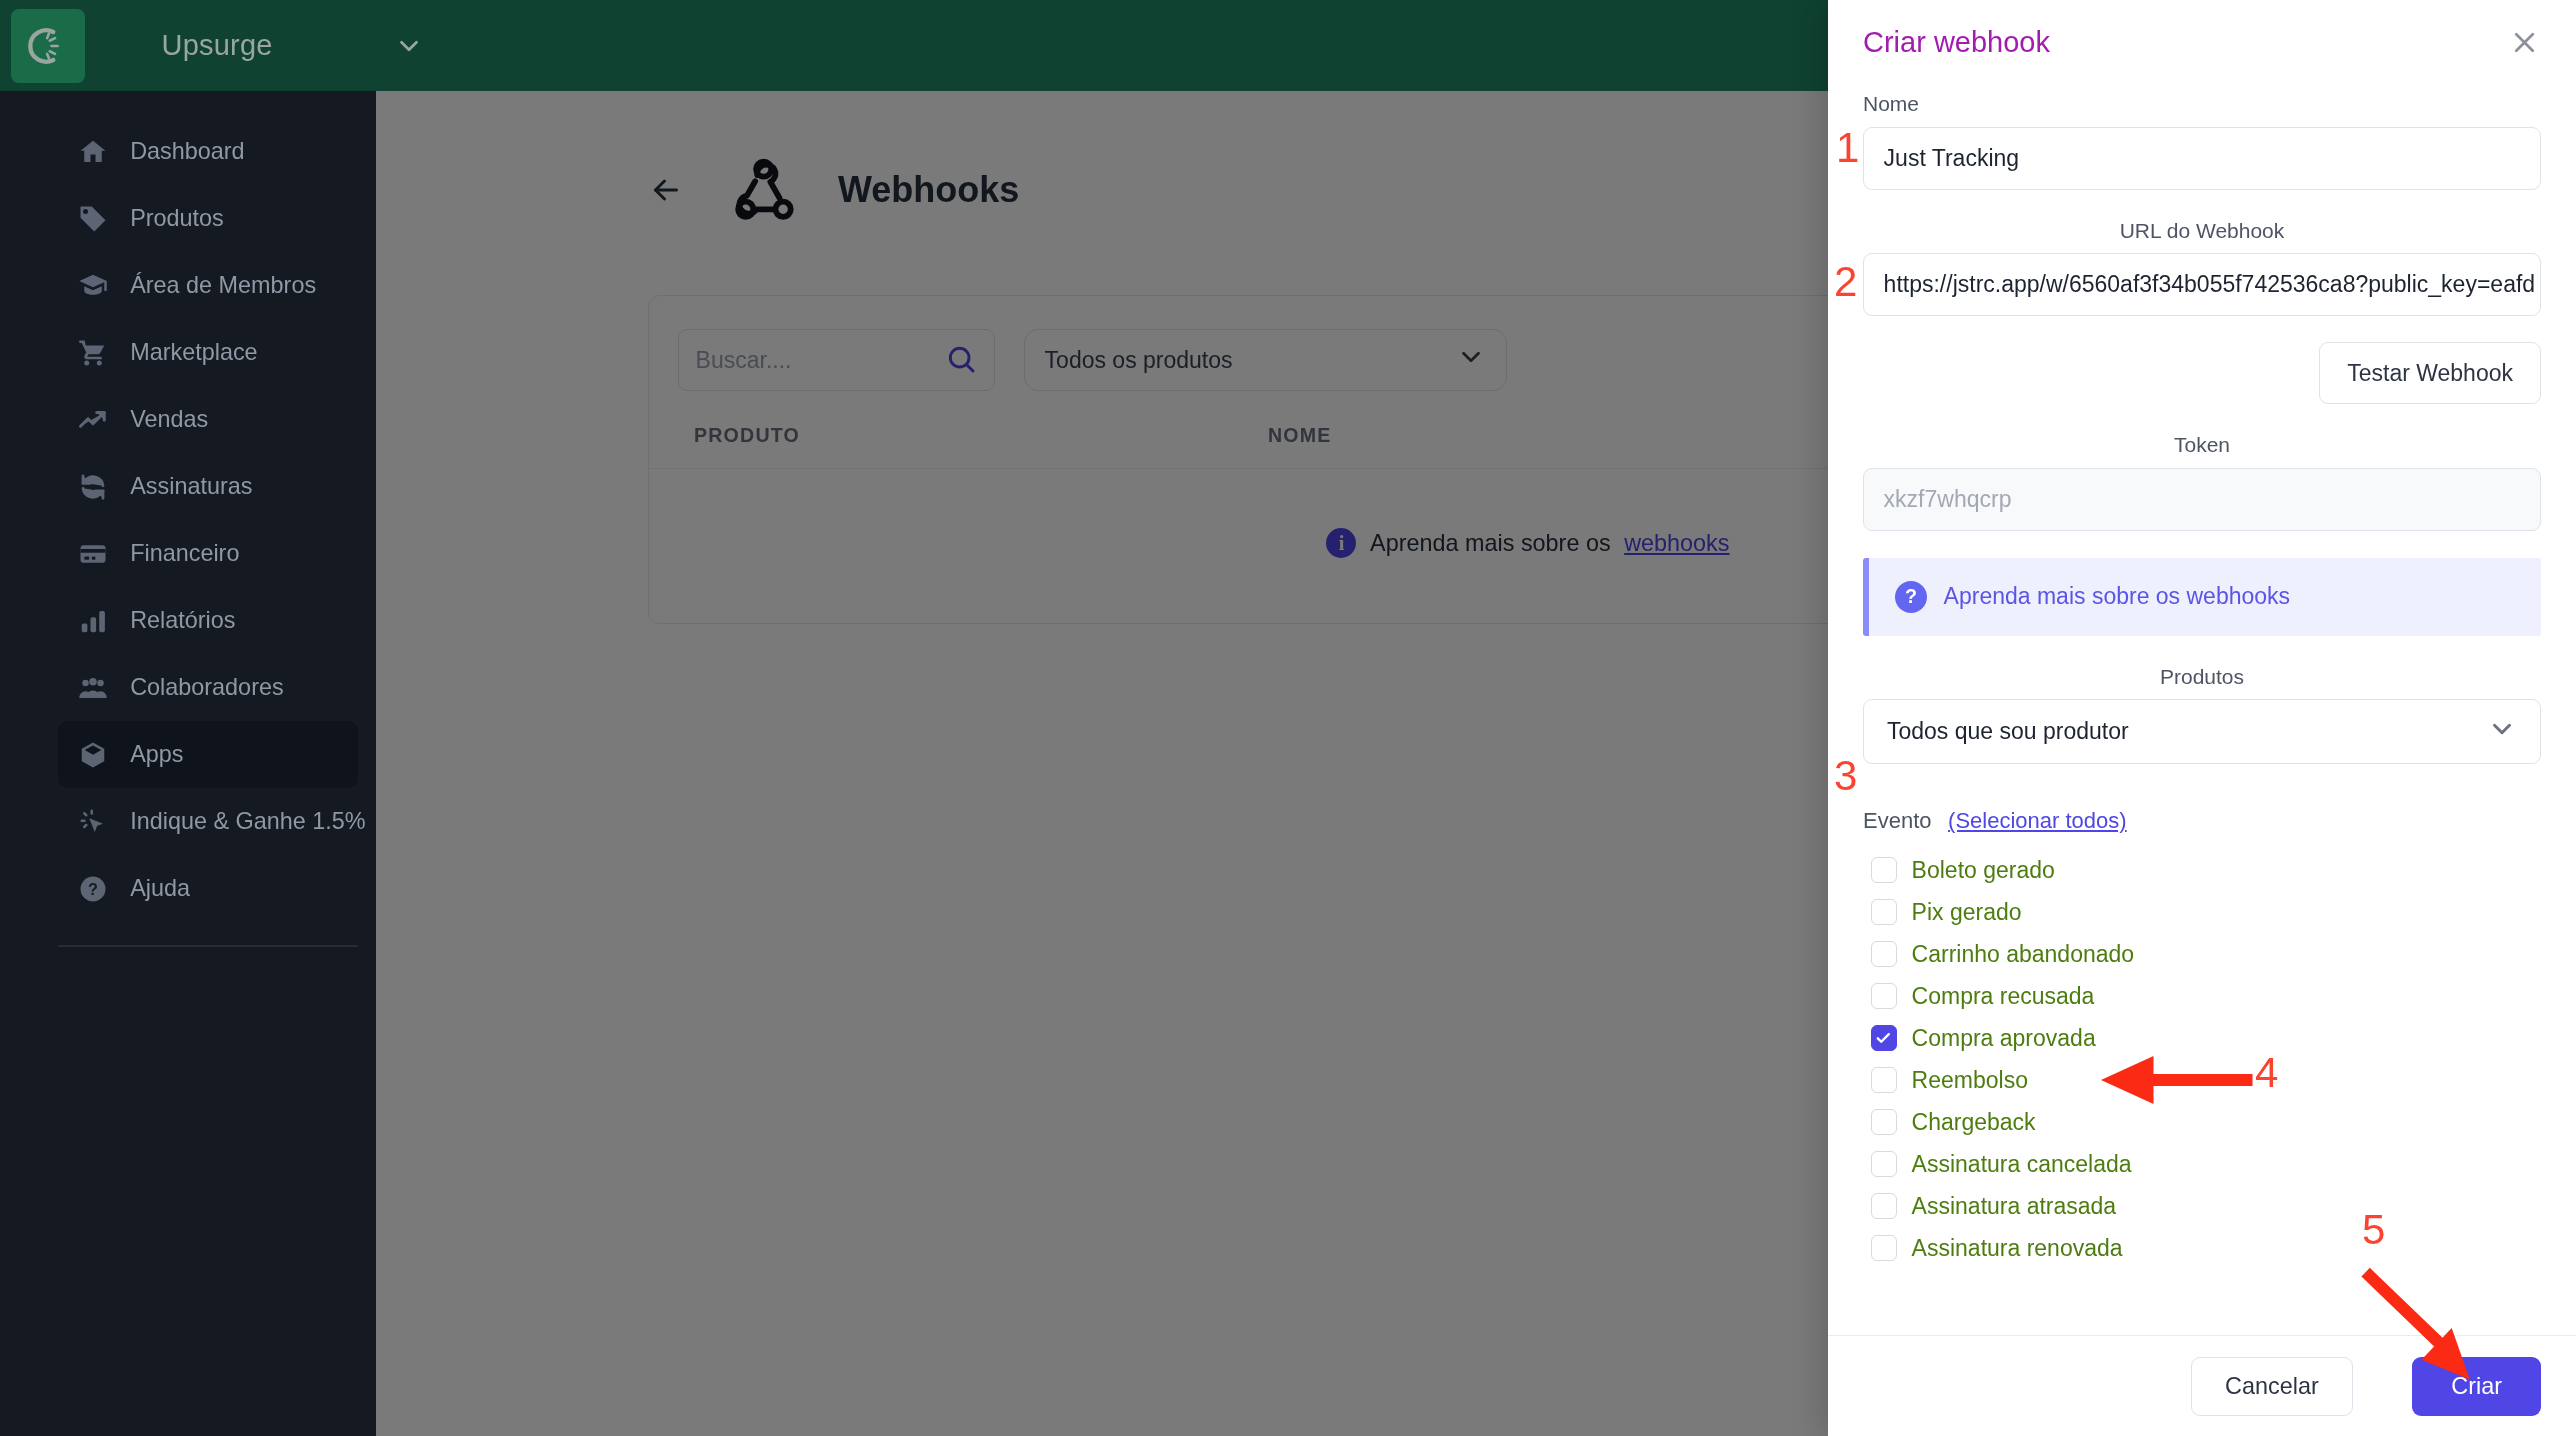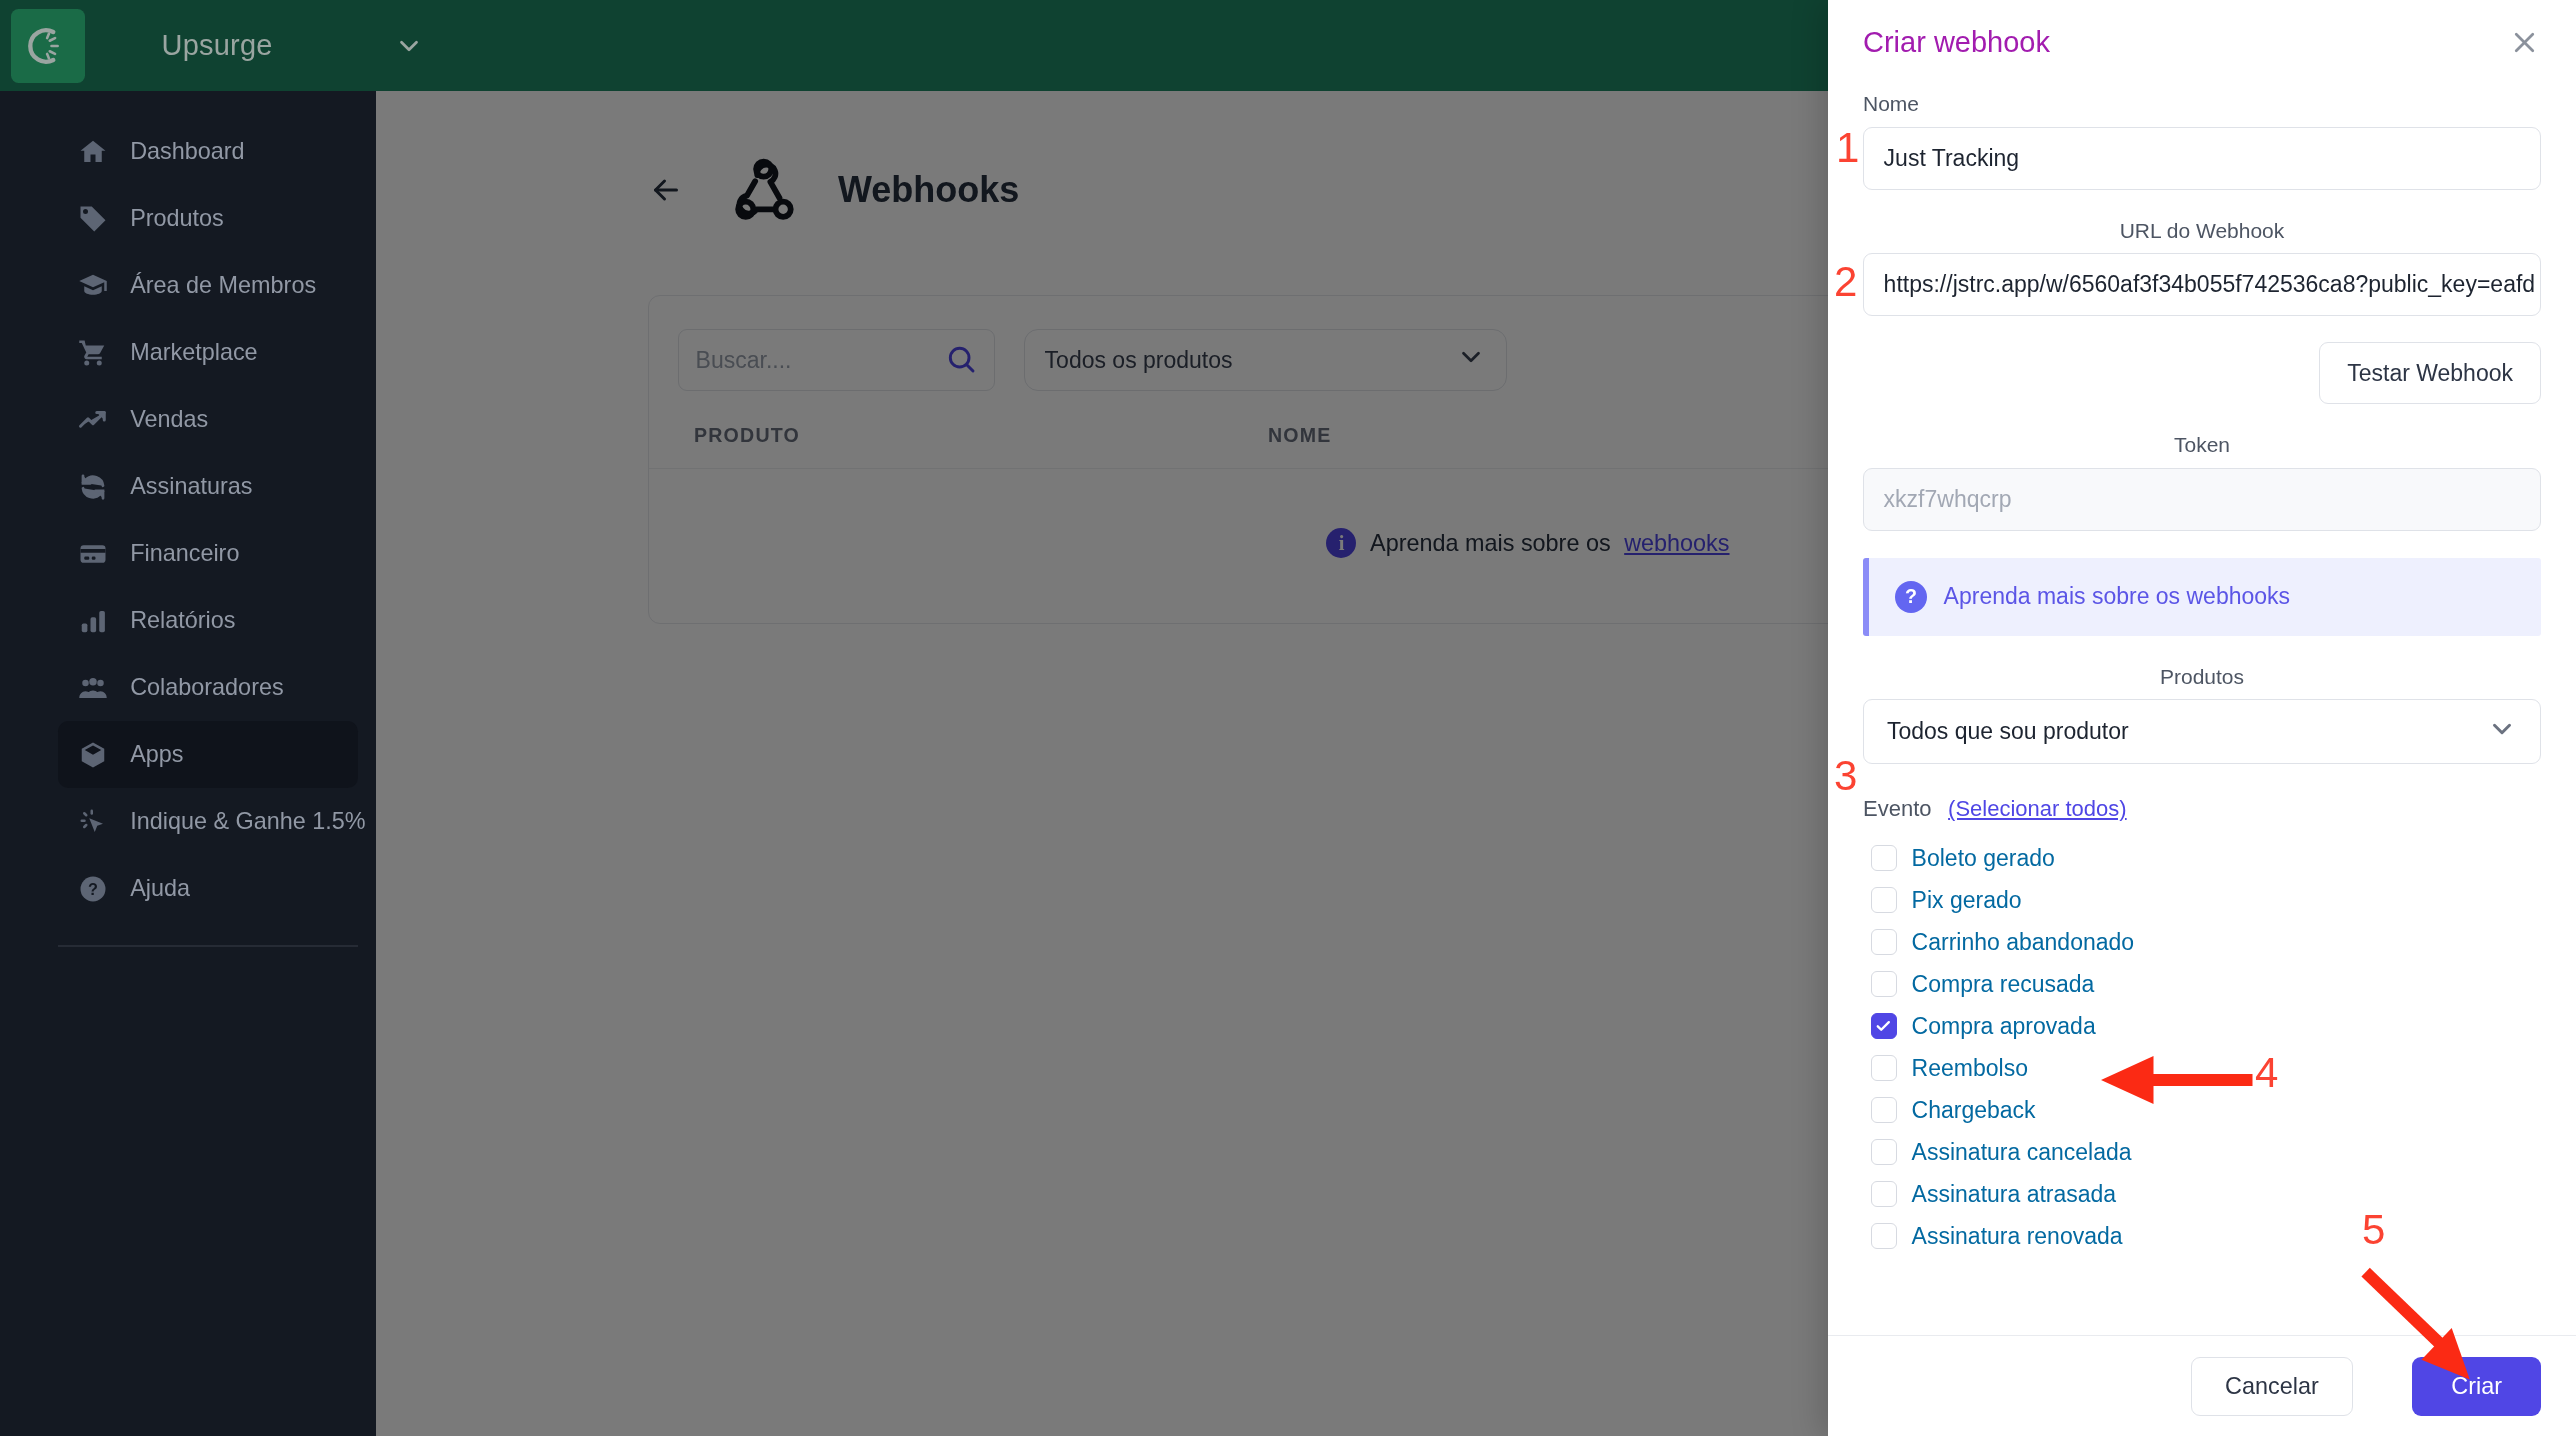--- a/index.html
+++ b/index.html
@@ -157,40 +157,40 @@
   }
   .note-text { color: #5b55e6; font-size: 23px; }
 
   .select-field {
     width: 100%; height: 65px; border: 1.5px solid #dfe2e8; border-radius: 9px;
     display: flex; align-items: center; justify-content: space-between;
     padding: 0 23px; font-size: 23px; color: #1d2430; cursor: pointer;
   }
 
   .evento-head {
-    display: flex; align-items: baseline; gap: 16.6px; margin-top: 32px;
+    display: flex; align-items: baseline; gap: 16.6px; margin-top: 44px;
   }
   .evento-label { font-size: 22px; color: #4d5563; }
   .evento-selall {
     font-size: 22px; color: #4f46e5; text-decoration: underline; cursor: pointer;
   }
   .check-list { margin-top: 15px; }
   .check-row {
     display: flex; align-items: center; gap: 15px; height: 42px; margin-left: 7.6px;
   }
   .cb {
     width: 26px; height: 26px; min-width: 26px;
     border: 1.5px solid #d7dae1; border-radius: 6px; background: #fff;
   }
   .cb.checked {
     background: #5046e5; border-color: #5046e5;
     display: flex; align-items: center; justify-content: center;
   }
   .cb.checked svg { width: 16.6px; height: 16.6px; }
-  .check-label { font-size: 23px; color: #0369a1; }
+  .check-label { font-size: 23px; color: #4d7c0f; }
 
   .drawer-foot {
     border-top: 1.5px solid #e9ebef;
     padding: 21px 35px; display: flex; justify-content: flex-end; gap: 19.6px;
   }
   .btn-cancel {
     height: 59px; padding: 0 33px; border: 1.5px solid #dfe2e8; border-radius: 9px;
     background: #fff; color: #2d3545; font-size: 23.4px;
     display: flex; align-items: center; cursor: pointer;
   }

